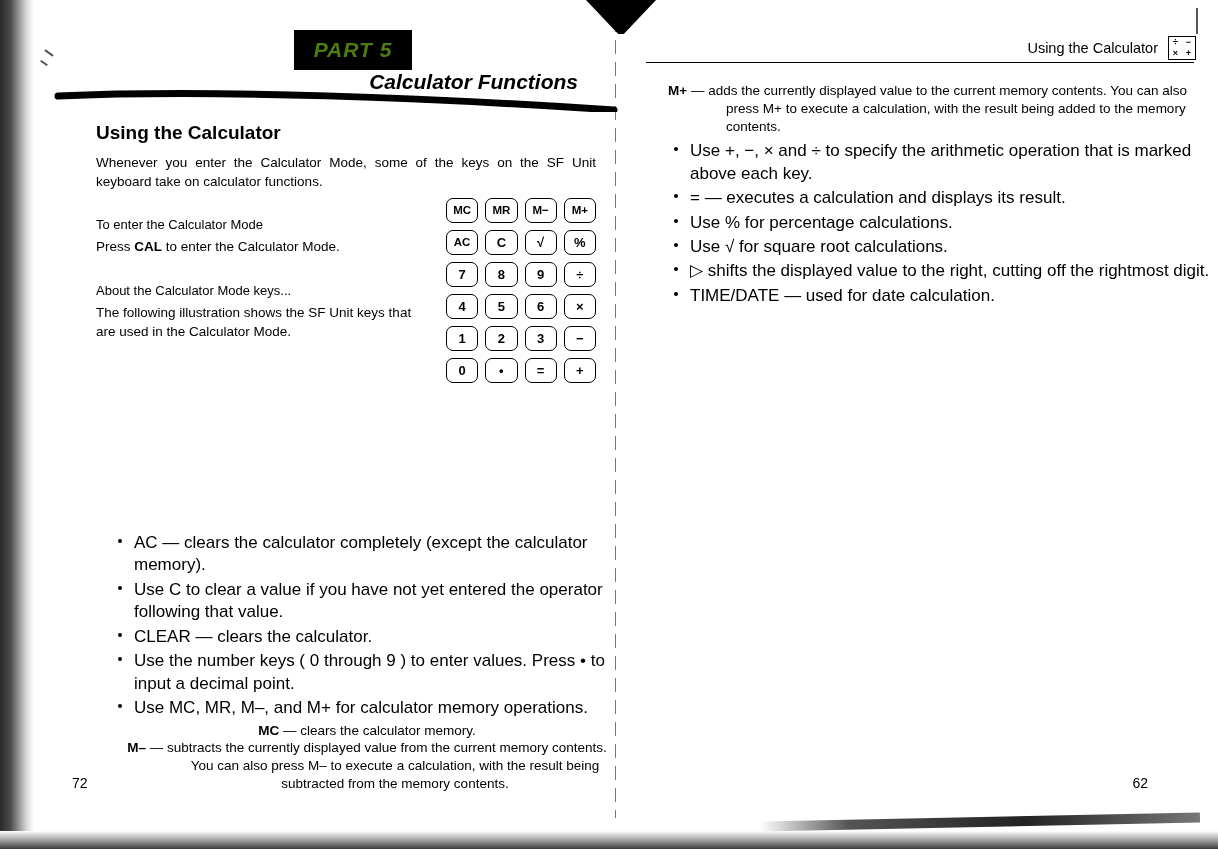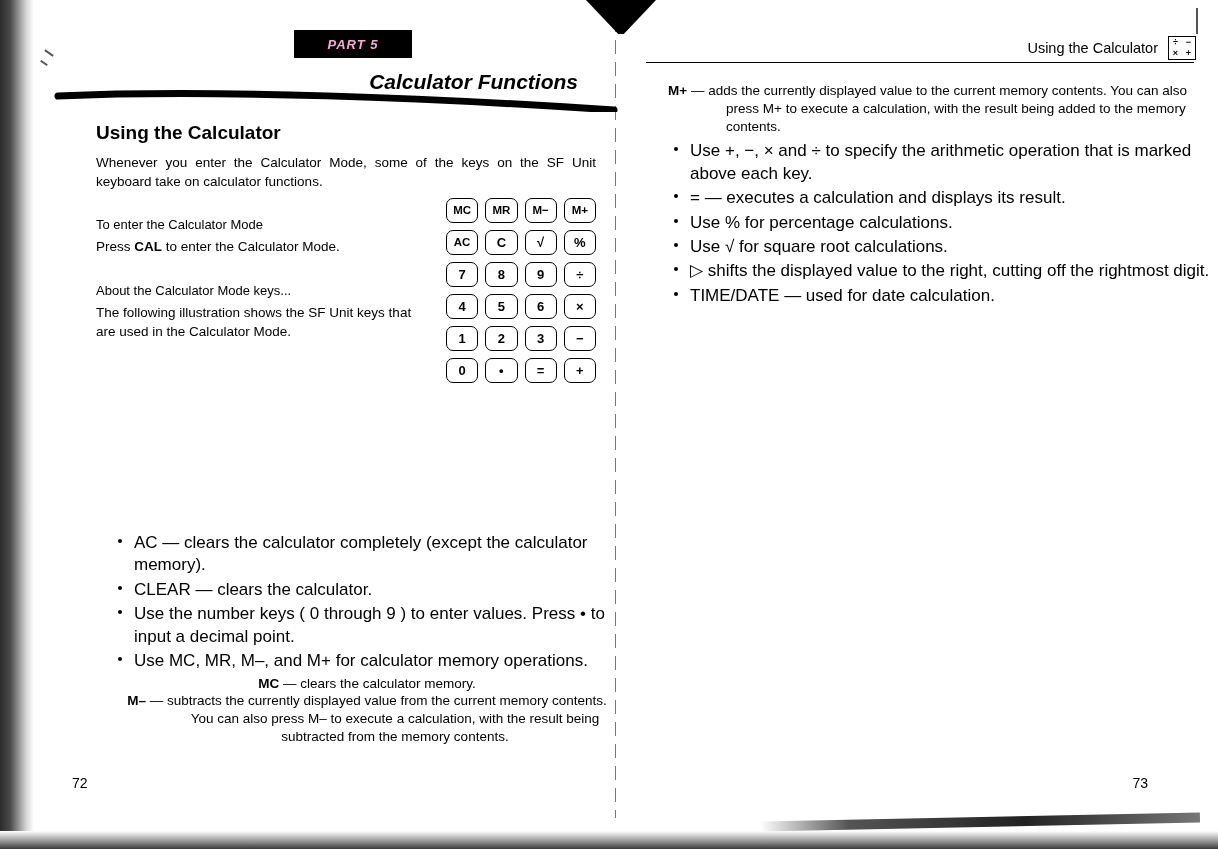--- a/index.html
+++ b/index.html
@@ -55,26 +55,26 @@
     background: #000;
     clip-path: polygon(0 0, 100% 0, 54% 100%, 46% 100%);
   }
 
   
   .left-page { position: absolute; left: 34px; top: 0; width: 570px; height: 849px; }
 
   .part-banner {
     position: absolute;
     left: 260px; top: 30px;
-    width: 118px; height: 28px;
+    width: 118px; height: 40px;
     background: #000;
-    color: #f9a8d4;
+    color: #4d7c0f;
     font-style: italic;
     font-weight: bold;
-    font-size: 13px;
+    font-size: 21px;
     letter-spacing: 1px;
     display: flex;
     align-items: center;
     justify-content: center;
   }
   .part-title {
     position: absolute;
     left: 0; top: 70px;
     width: 544px;
     text-align: right;
@@ -298,20 +298,21 @@
         <div class="key">0</div>
         <div class="key">•</div>
         <div class="key">=</div>
         <div class="key last">+</div>
       </div>
     </div>
 
     <div style="position:absolute; left:78px; top:532px; width:500px;">
       <ul class="bullets">
         <li>AC — clears the calculator completely (except the calculator memory).</li>
+        <li>Use C to clear a value if you have not yet entered the operator following that value.</li>
         <li>CLEAR — clears the calculator.</li>
         <li>Use the number keys ( 0 through 9 ) to enter values. Press • to input a decimal point.</li>
         <li>Use MC, MR, M–, and M+ for calculator memory operations.</li>
       </ul>
 
       <div class="sub-def">
         <span class="hang"><span class="bold">MC</span>&nbsp;<span>—</span>&nbsp;<span>clears the calculator memory.</span></span>
       </div>
       <div class="sub-def">
         <span class="hang"><span class="bold">M–</span>&nbsp;<span>—</span>&nbsp;<span>subtracts the currently displayed value from the current memory contents. You can also press M– to execute a calculation, with the result being subtracted from the memory contents.</span></span>
@@ -344,21 +345,21 @@
         <li>Use +, −, × and ÷ to specify the arithmetic operation that is marked above each key.</li>
         <li>= — executes a calculation and displays its result.</li>
         <li>Use % for percentage calculations.</li>
         <li>Use √ for square root calculations.</li>
         <li>▷ shifts the displayed value to the right, cutting off the rightmost digit.</li>
         <li>TIME/DATE — used for date calculation.</li>
       </ul>
 
     </div>
 
-    <div class="page-num-right">73</div>
+    <div class="page-num-right">62</div>
   </div>
 
   <div class="r-bottom-line"></div>
   <div class="speck" style="left:44px; top:52px; width:10px; height:2px; transform:rotate(35deg);"></div>
   <div class="speck" style="left:40px; top:62px; width:8px; height:2px; transform:rotate(35deg);"></div>
   <div class="speck" style="left:1196px; top:8px; width:2px; height:26px;"></div>
 
 </div>
 
 </body></html>

